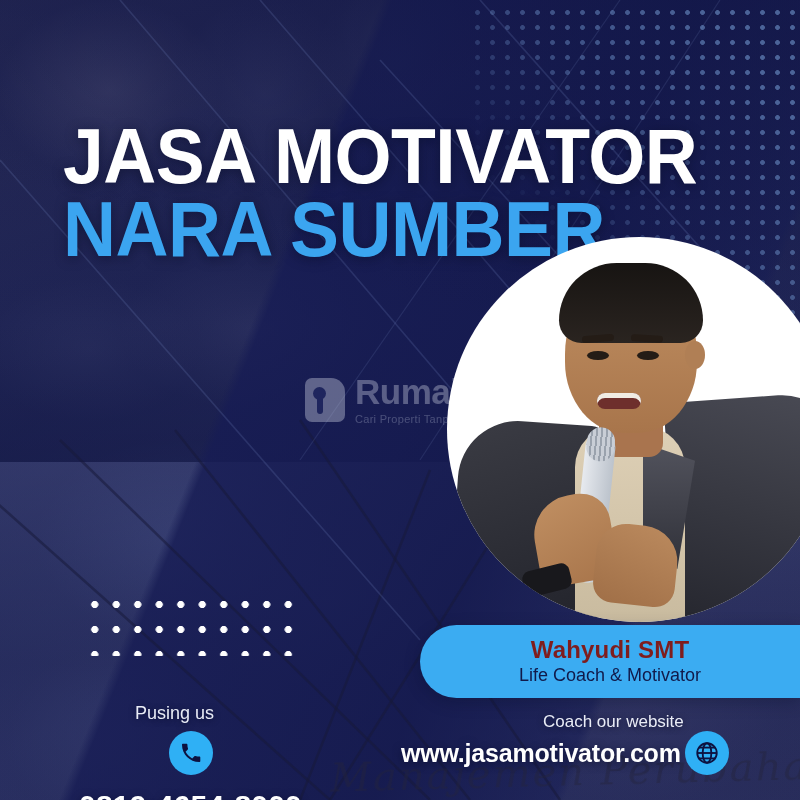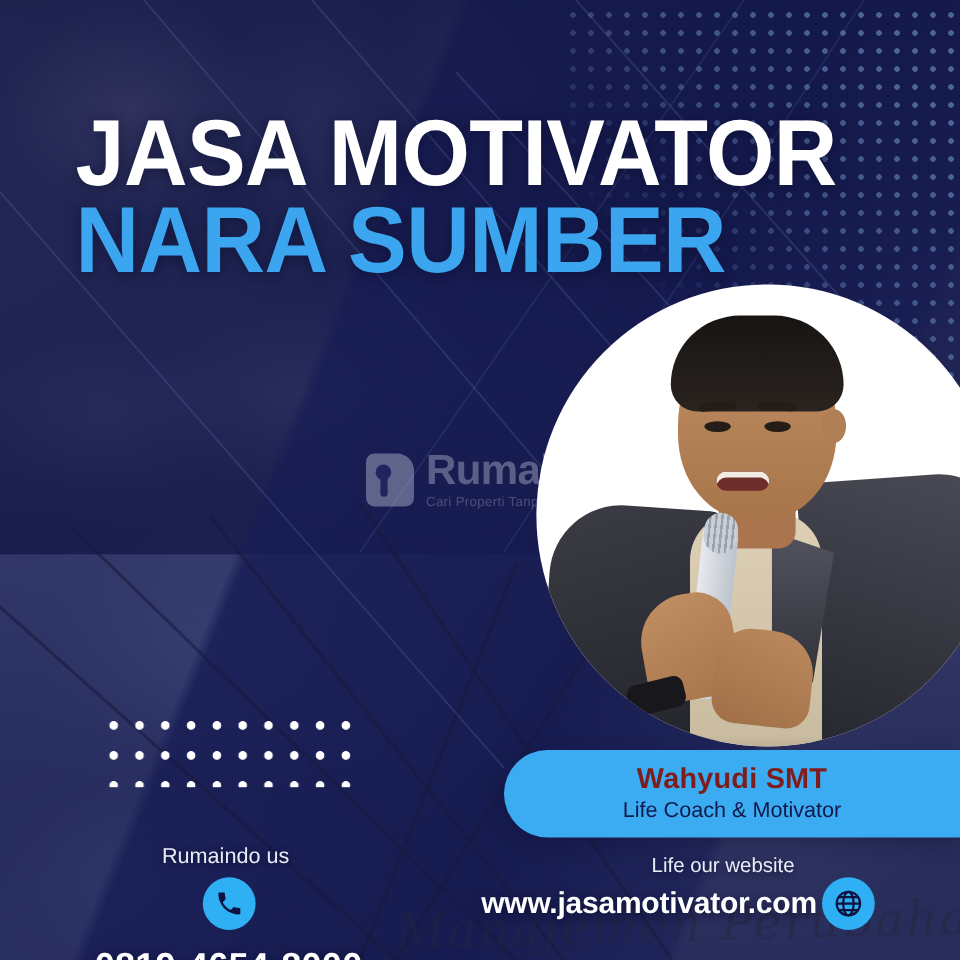--- a/index.html
+++ b/index.html
@@ -112,21 +112,21 @@
   .wm-name {
     font-size:35px; font-weight:700; color: rgba(236,239,250,0.80);
     letter-spacing:-0.5px;
   }
   .wm-tag {
     font-size:11px; color: rgba(225,230,245,0.62); margin-top:5px; letter-spacing:0.3px;
   }
 
   
   .headline {
-    position:absolute; left:63px; top:93px;
+    position:absolute; left:63px; top:122px;
     line-height:0.88;
   }
   .hl-line {
     font-family: "Liberation Sans Narrow", "Liberation Sans", sans-serif;
     font-weight:700;
     font-size:78px;
     letter-spacing:-0.5px;
     transform: scaleX(0.94);
     transform-origin: left center;
     white-space:nowrap;
@@ -365,32 +365,32 @@
     </div>
   </div>
 
   <div class="badge">
     <span class="badge-name">Wahyudi SMT</span>
     <span class="badge-role">Life Coach &amp; Motivator</span>
   </div>
 
   <div class="dot-grid"></div>
 
-  <div class="contact-label">Rumaindo us</div>
+  <div class="contact-label">Pusing us</div>
 
   <div class="phone-row">
     <div class="icon-circle">
       <svg width="24" height="24" viewBox="0 0 24 24" aria-hidden="true">
         <path fill="#0d1240" d="M6.6 10.8c1.5 2.9 3.7 5.1 6.6 6.6l2.2-2.2c.3-.3.7-.4 1.1-.2 1.2.4 2.5.6 3.8.6.6 0 1 .4 1 1V20c0 .6-.4 1-1 1C10.8 21 3 13.2 3 3.7c0-.6.4-1 1-1h3.4c.6 0 1 .4 1 1 0 1.3.2 2.6.6 3.8.1.4 0 .8-.2 1.1l-2.2 2.2z"></path>
       </svg>
     </div>
     <span class="phone-number">0819-4654-8000</span>
   </div>
 
-  <div class="website-label">Life our website</div>
+  <div class="website-label">Coach our website</div>
 
   <div class="web-row">
     <span class="web-url">www.jasamotivator.com</span>
     <div class="icon-circle">
       <svg width="26" height="26" viewBox="0 0 24 24" aria-hidden="true">
         <g fill="none" stroke="#0d1240" stroke-width="1.7">
           <circle cx="12" cy="12" r="9"></circle>
           <ellipse cx="12" cy="12" rx="4" ry="9"></ellipse>
           <line x1="3" y1="12" x2="21" y2="12"></line>
           <line x1="4.4" y1="7" x2="19.6" y2="7"></line>

